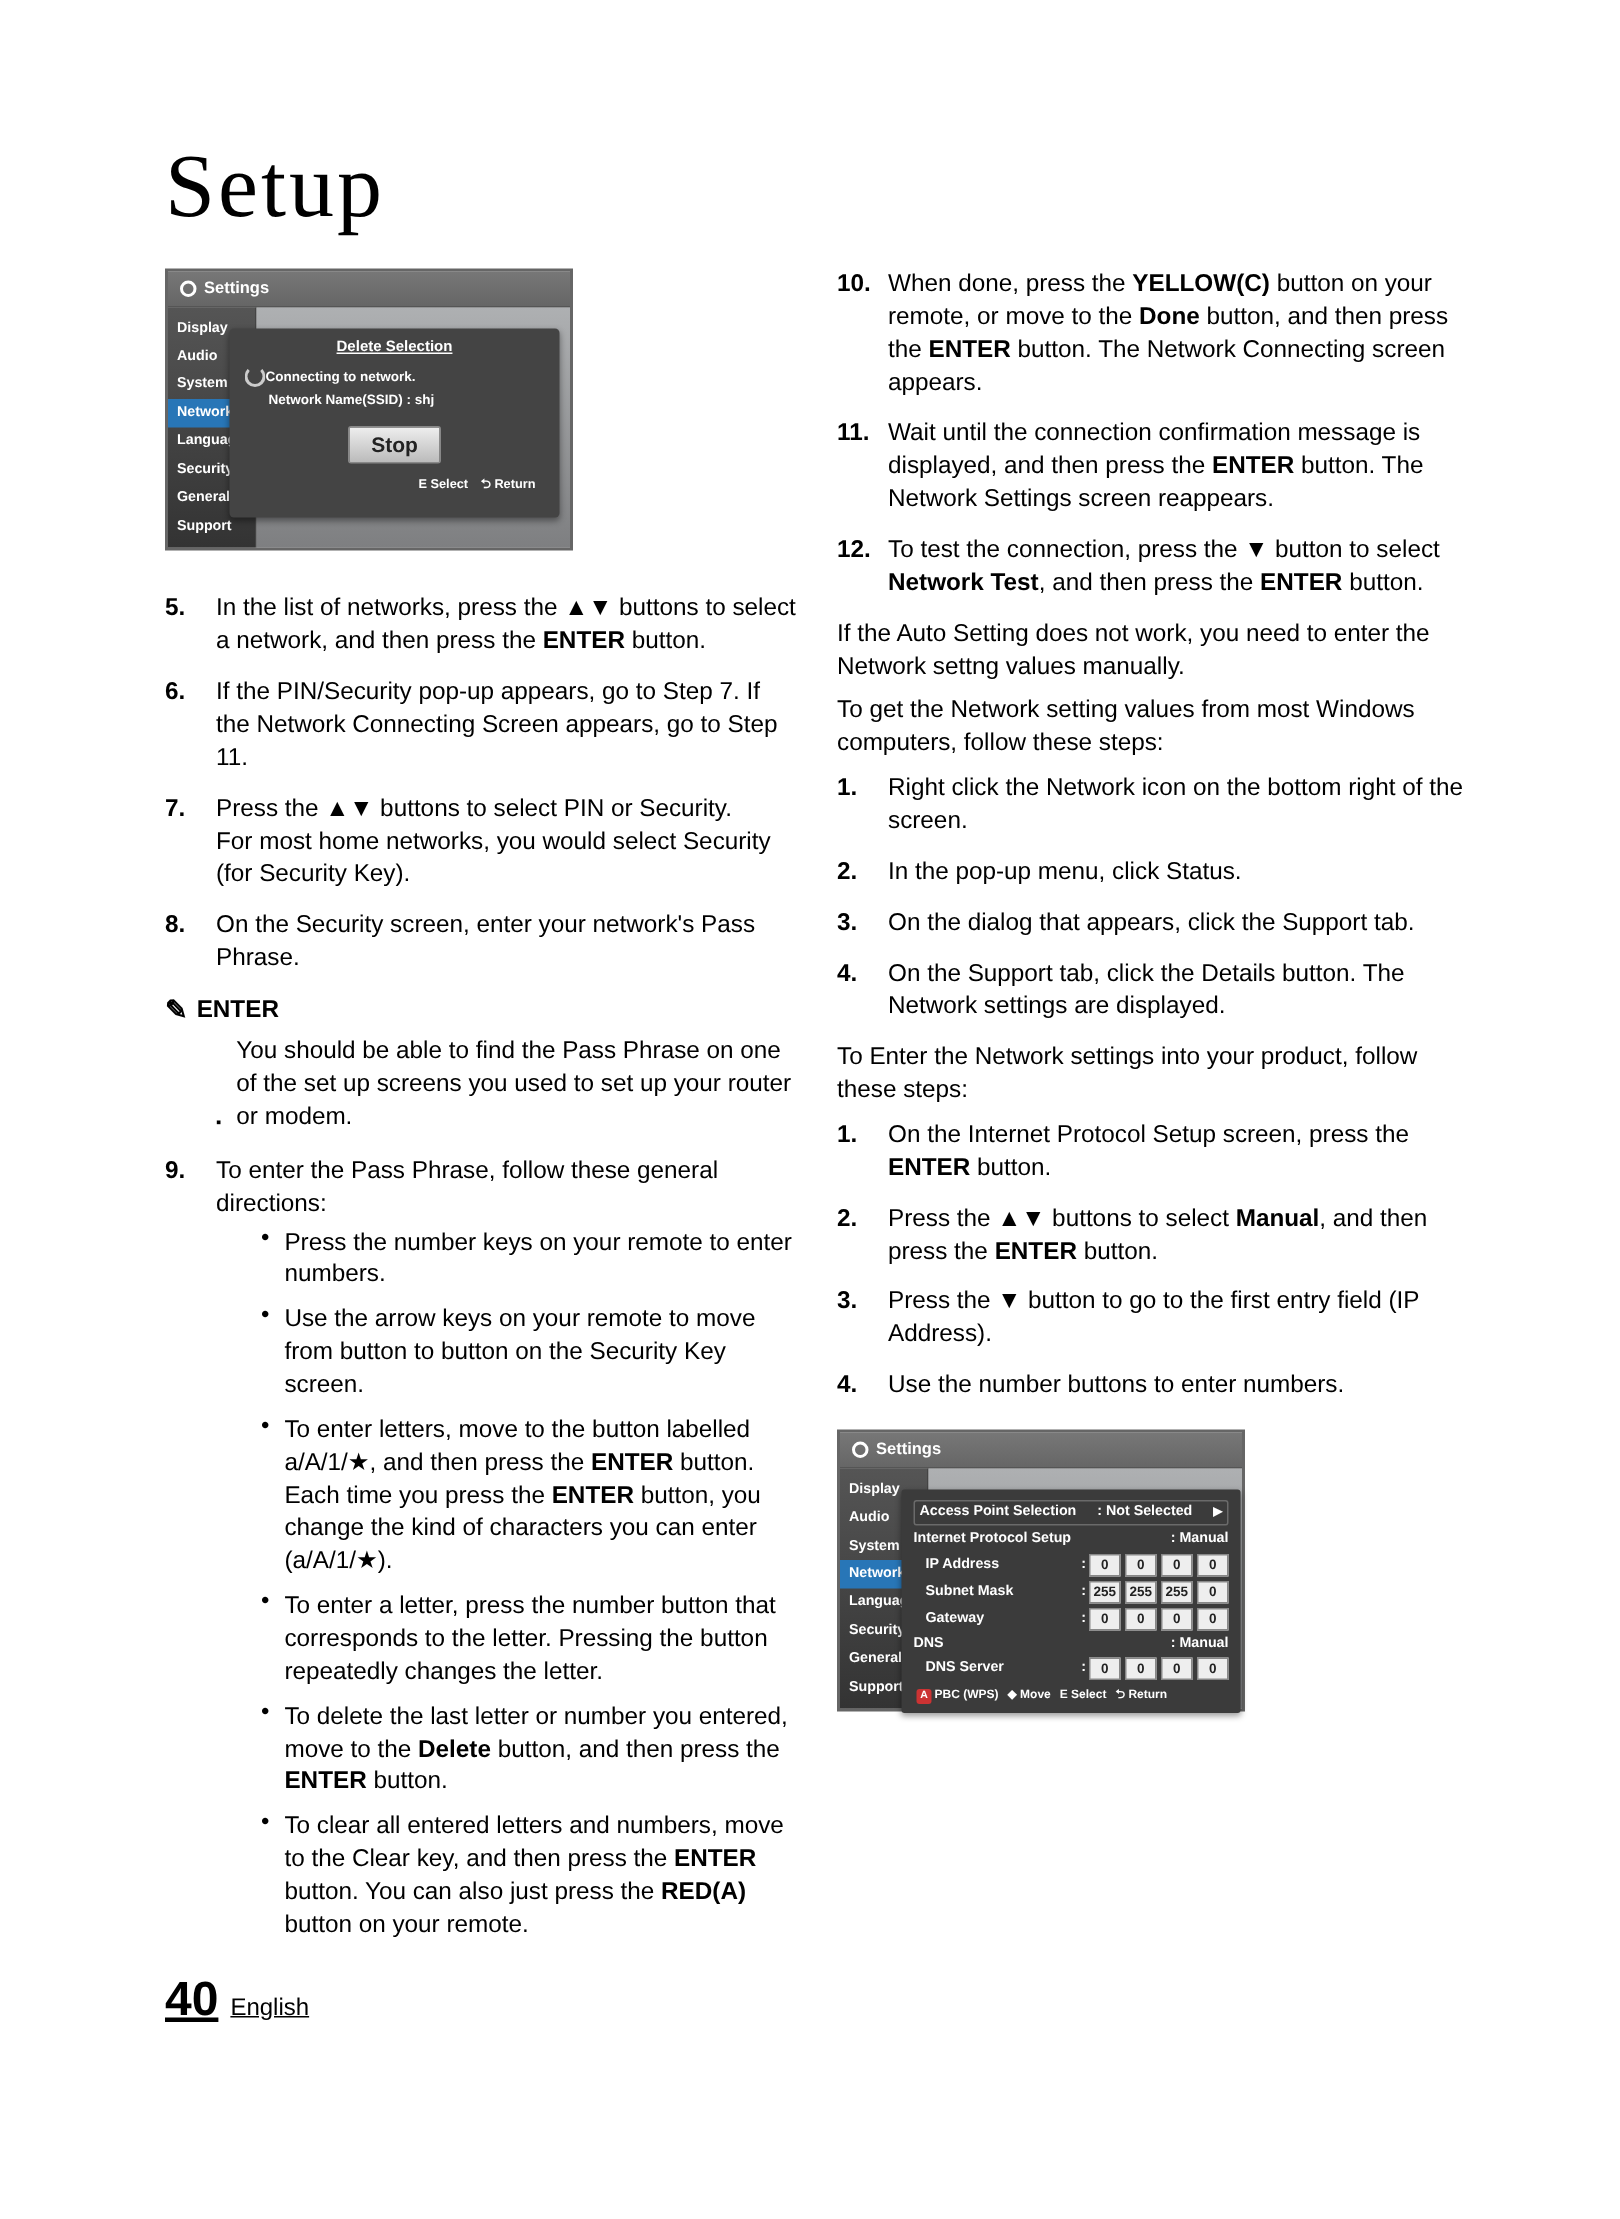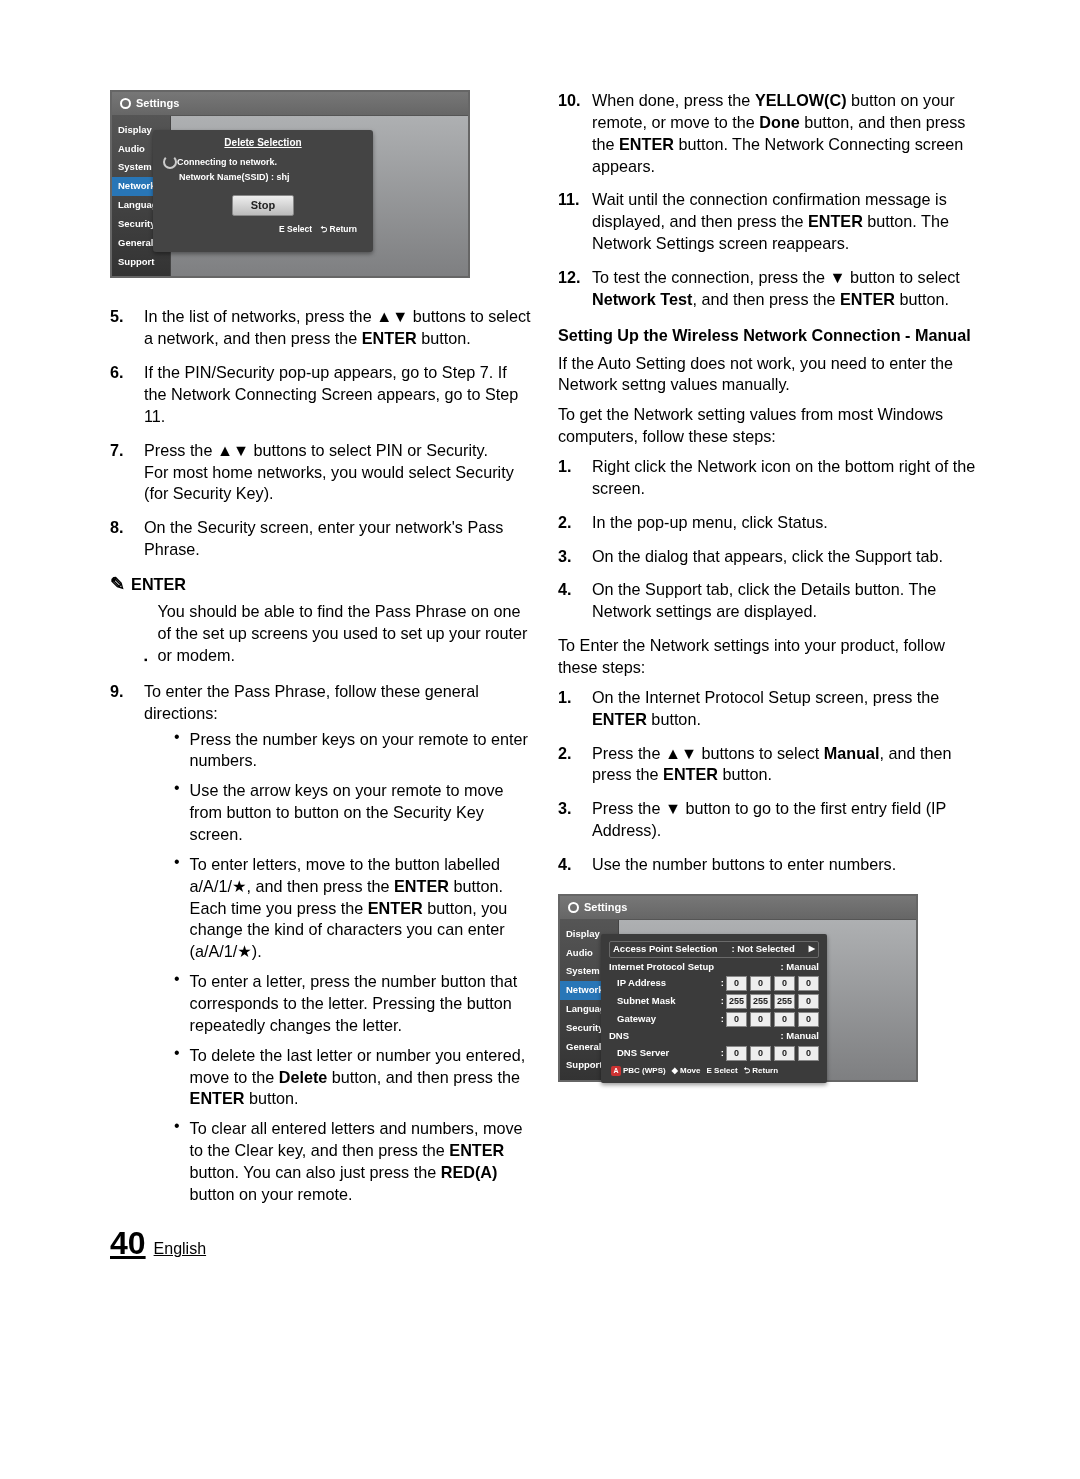--- a/index.html
+++ b/index.html
@@ -27,21 +27,21 @@
     gap: 26px;
   }
   .col {
     flex: 1 1 50%;
     font-size: 16.2px;
     line-height: 1.35;
   }
 
   
   .shot {
-    width: 360px;
+    width: 272px;
     margin: 0 0 28px 0;
     box-sizing: border-box;
     font-family: Arial, sans-serif;
   }
   .shot-frame {
     border: 2px solid #666;
     background: linear-gradient(#9d9d9d, #8c8c8c);
   }
   .shot-bar {
     display: flex;
@@ -132,21 +132,21 @@
     width: 10px; height: 10px;
     border: 2px solid #ccc;
     border-top-color: transparent;
     border-radius: 50%;
   }
   .popup1-btn {
     display: block;
     width: 60px;
     margin: 12px auto 8px auto;
     text-align: center;
-    font-size: 11px;
+    font-size: 14px;
     font-weight: bold;
     color: #222;
     background: linear-gradient(#eee, #bbb);
     border: 1px solid #888;
     border-radius: 2px;
     padding: 2px 0;
   }
   .shot-foot {
     text-align: right;
     font-size: 8.5px;
@@ -283,20 +283,21 @@
     font-size: 32px;
     font-weight: bold;
   }
   .lang { font-size: 16px; }
   .shot2wrap { margin-top: 18px; }
 </style>
 </head>
 <body>
 
 <div class="page">
+  <div class="title">Setup</div>
 
   <div class="columns">
 
     <div class="col">
 
       <div class="shot">
         <div class="shot-frame">
           <div class="shot-bar">
             <span class="gear-icon"></span>
             <span>Settings</span>
@@ -424,21 +425,20 @@
           </span>
         </li>
         <li>
           <span class="numcol">12.</span>
           <span class="body">
             <span>To test the connection, press the ▼ button to select </span><span class="bold">Network Test</span><span>, and then press the </span><span class="bold">ENTER</span><span> button.</span>
           </span>
         </li>
       </ul>
 
-      <div class="subhead">Setting Up the Wireless Network Connection - Manual</div>
       <p class="para">If the Auto Setting does not work, you need to enter the Network settng values manually.</p>
       <p class="para">To get the Network setting values from most Windows computers, follow these steps:</p>
 
       <ul class="numlist">
         <li>
             <span class="numcol">1.</span>
             <span class="body">Right click the Network icon on the bottom right of the screen.</span>
           </li>
         <li>
             <span class="numcol">2.</span>

